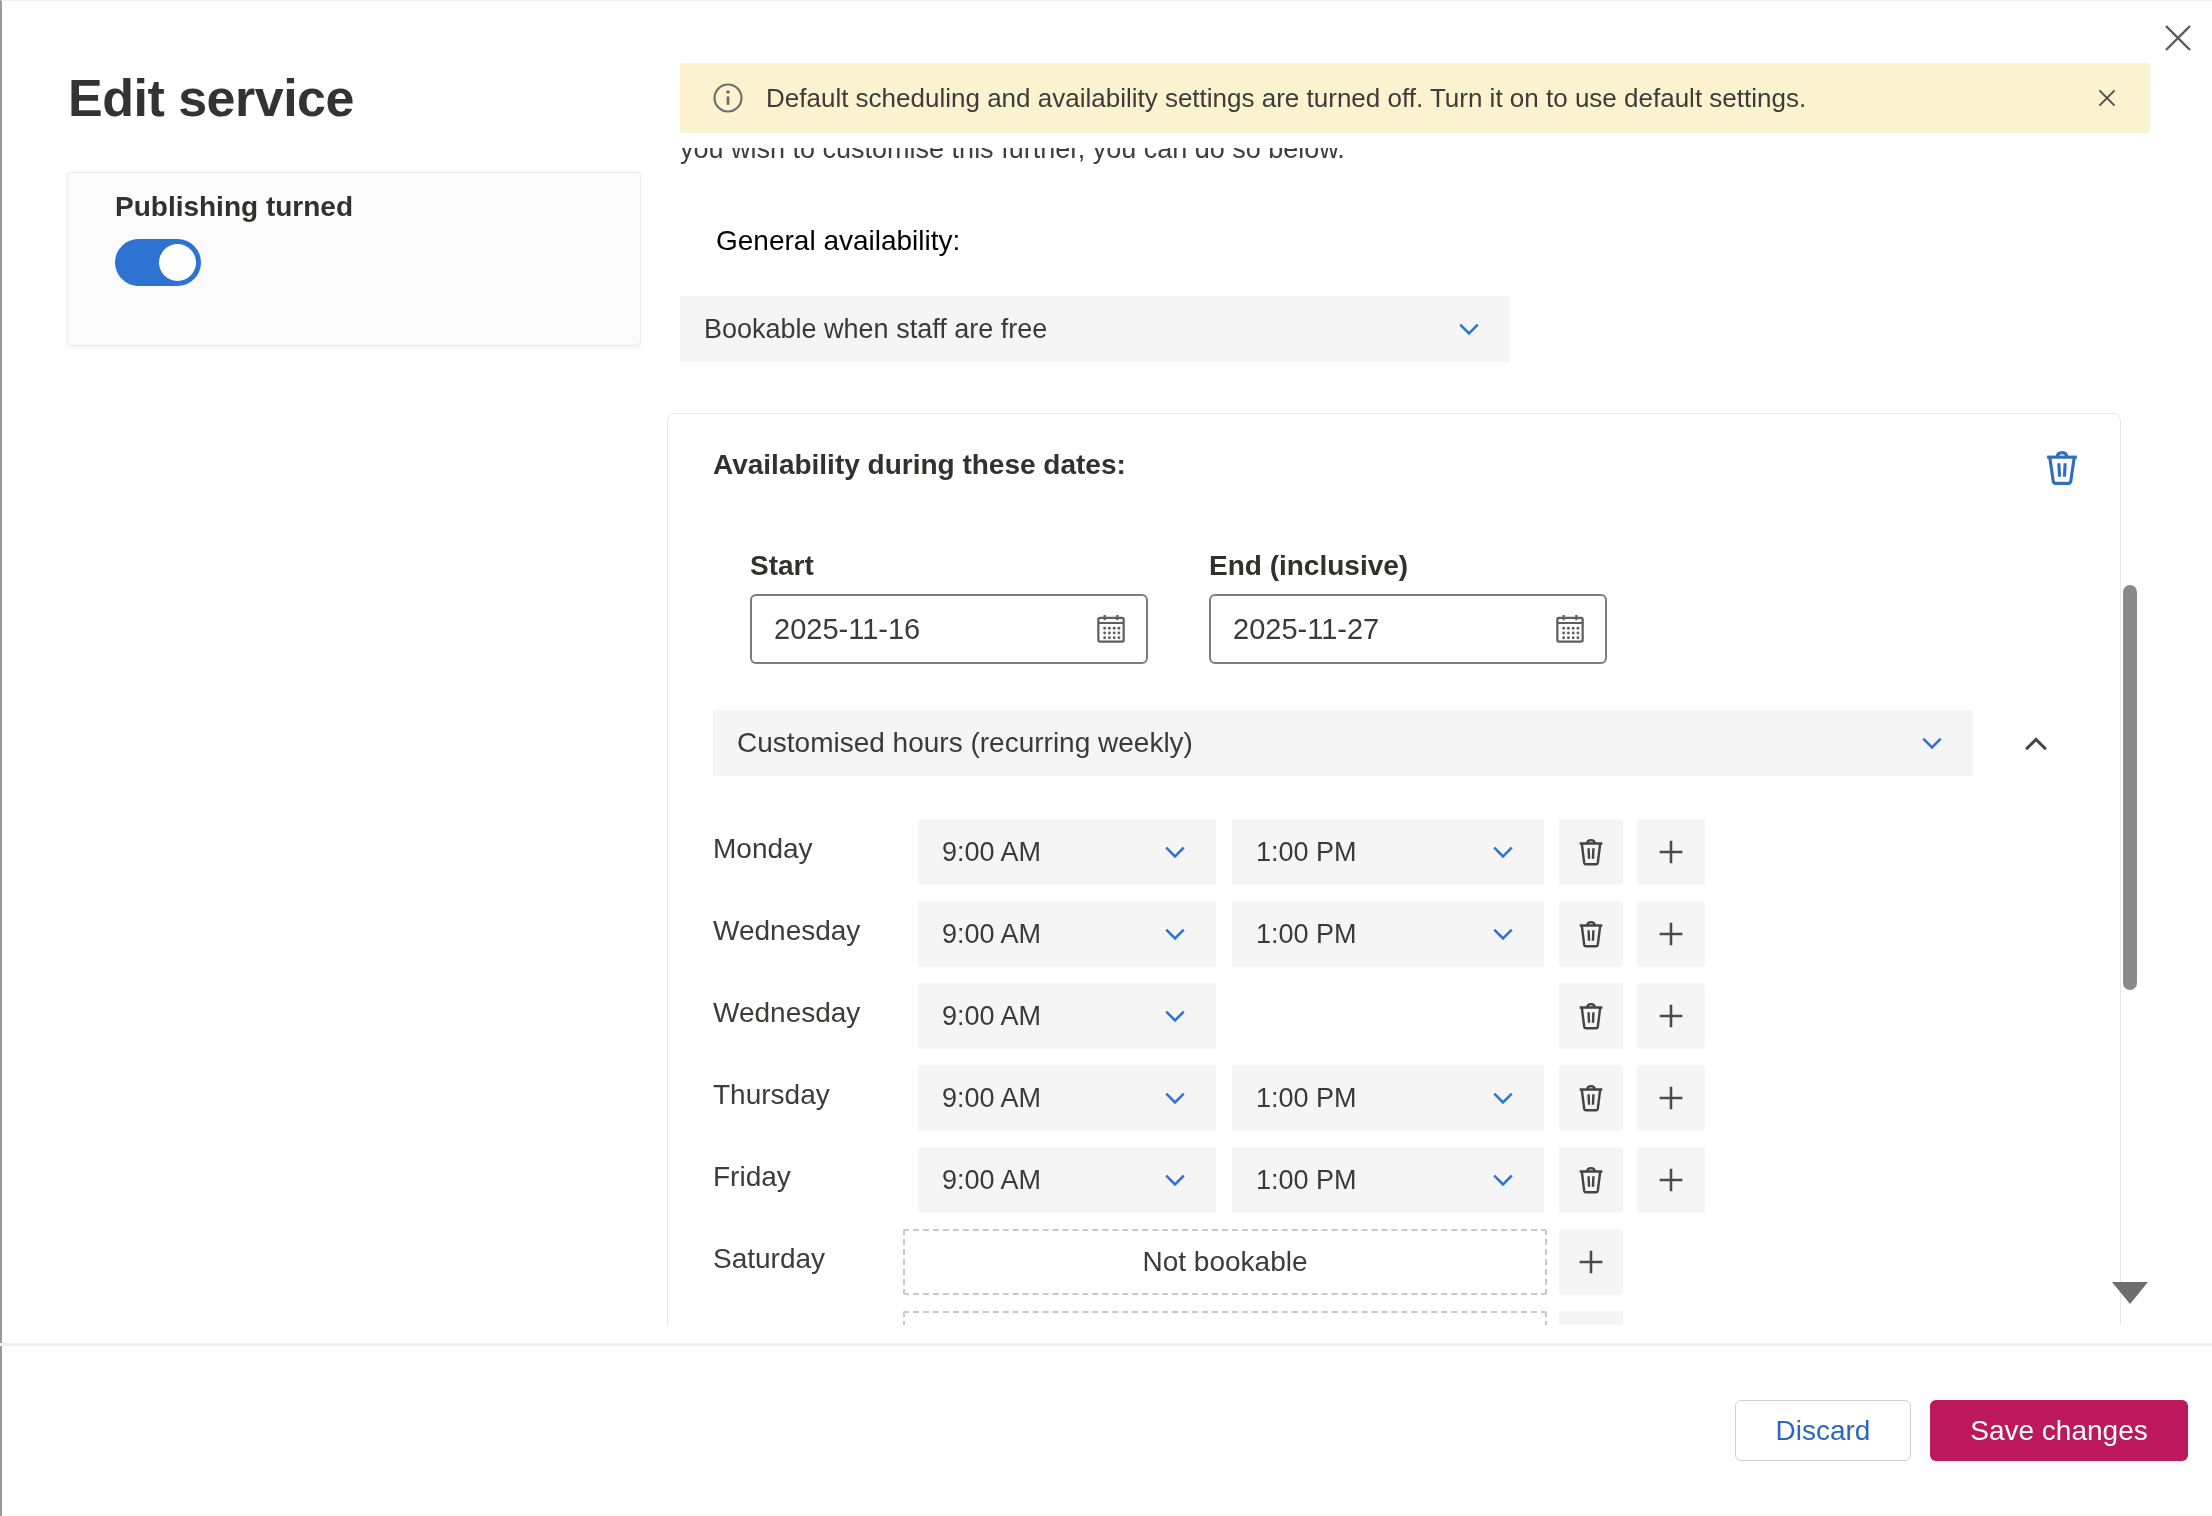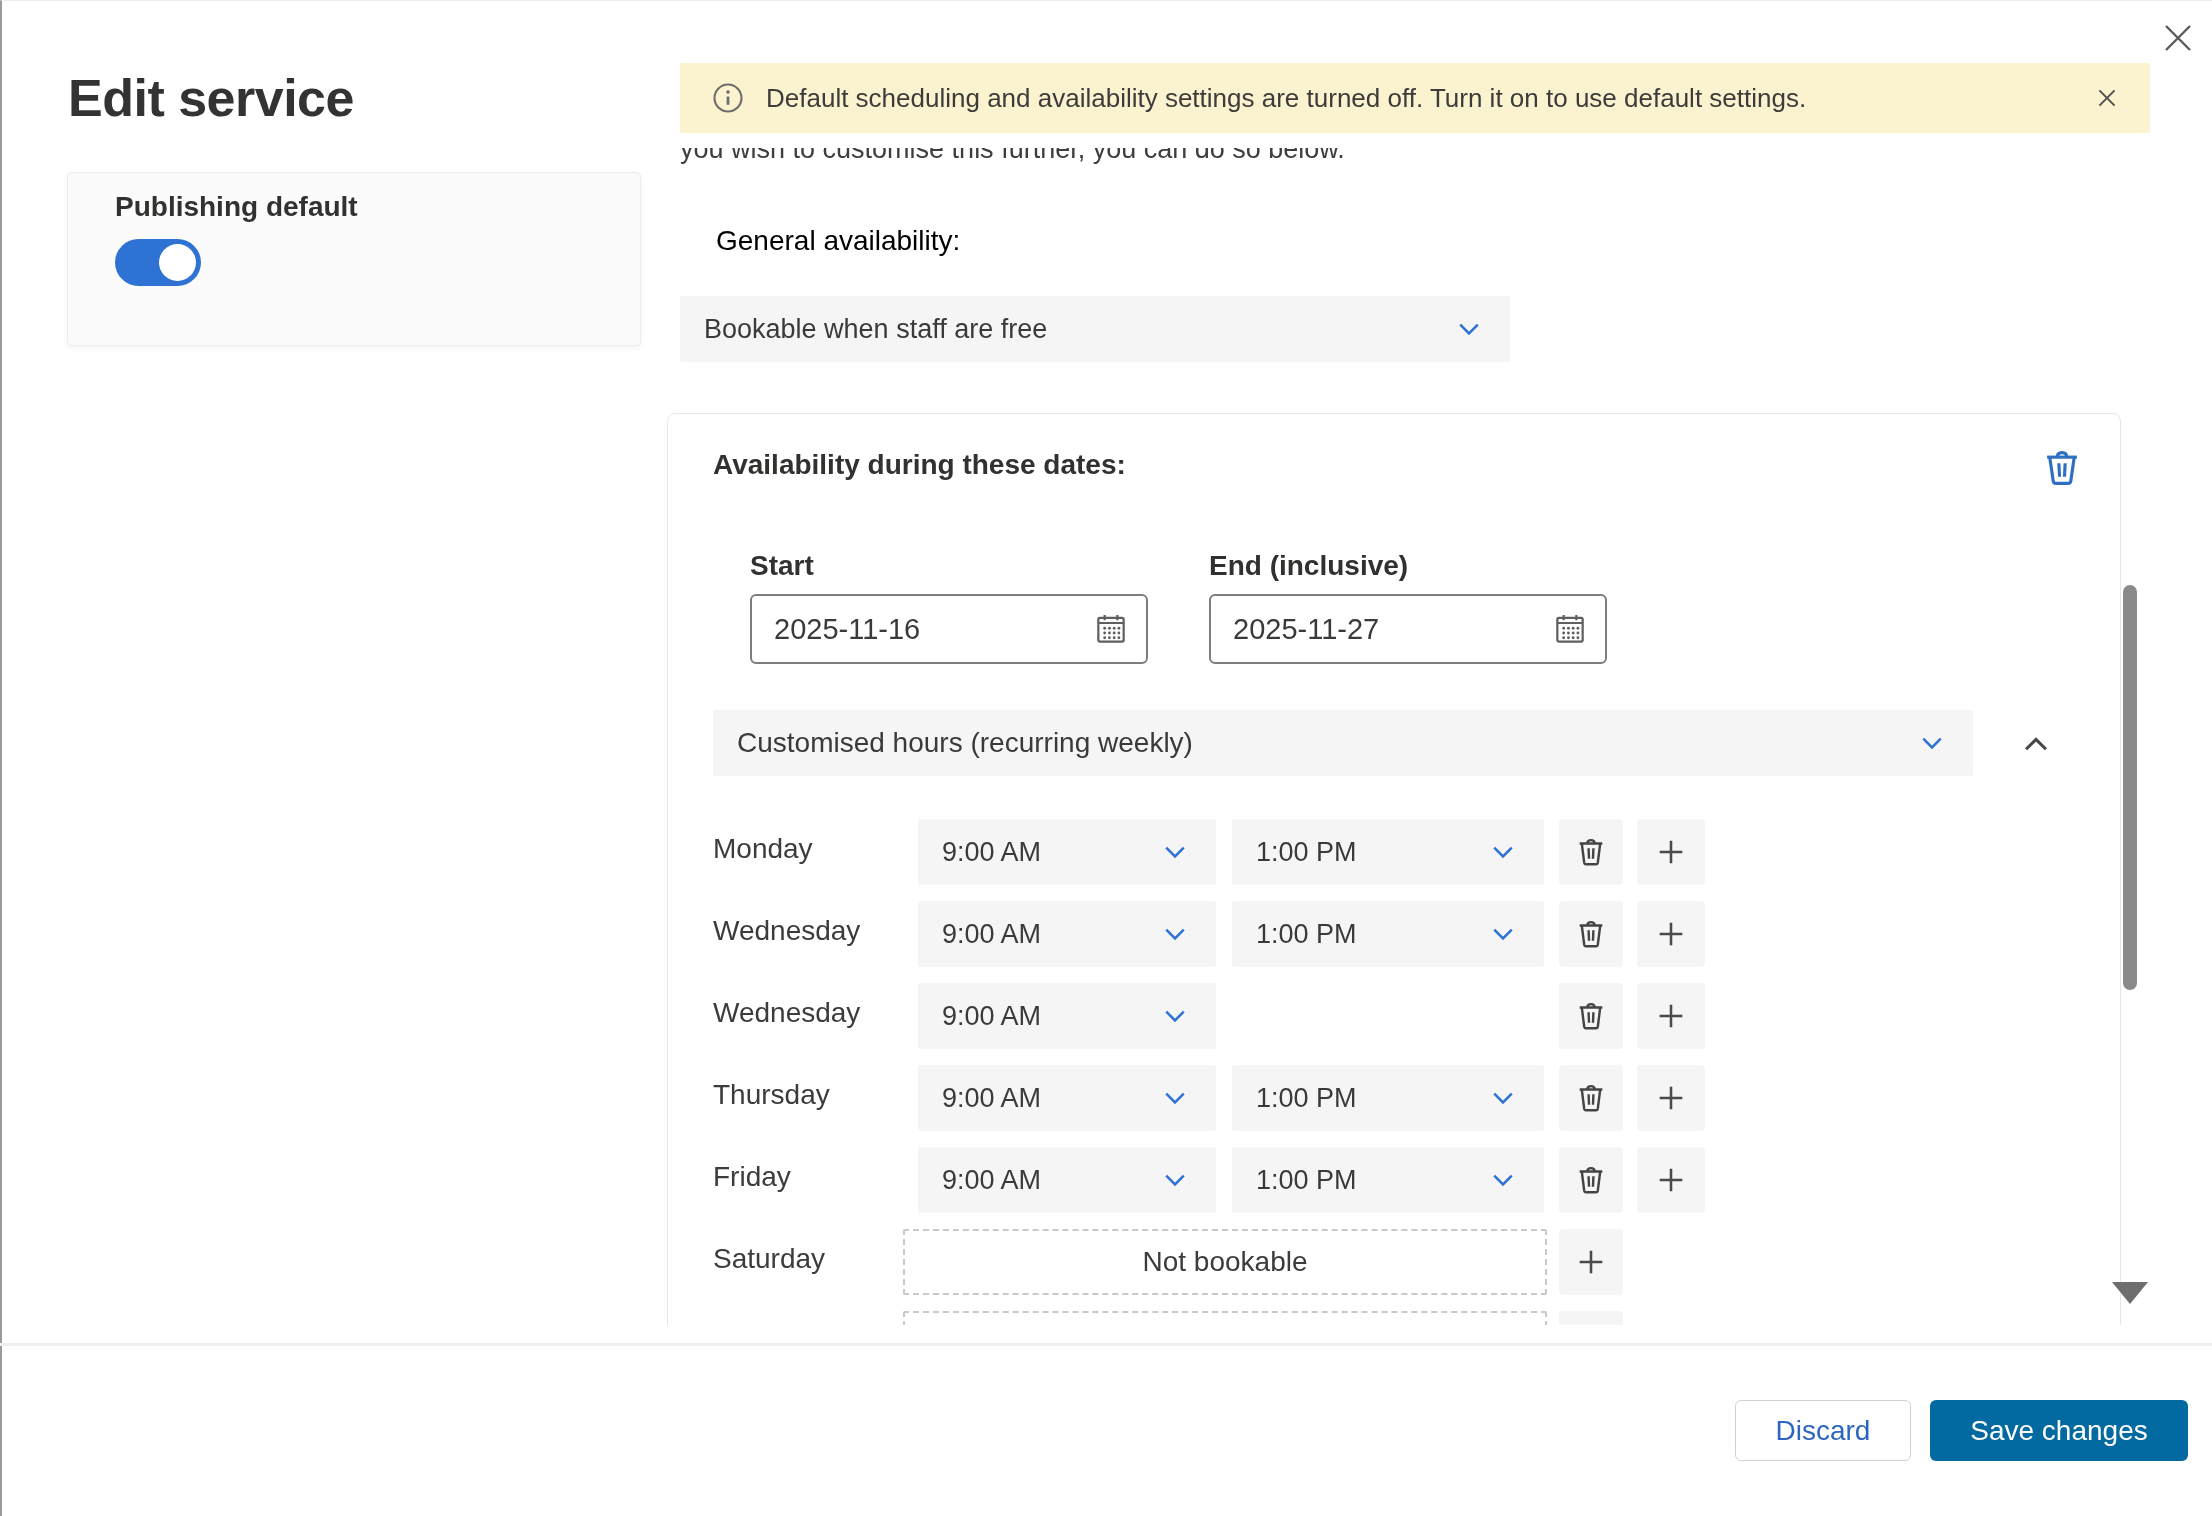--- a/index.html
+++ b/index.html
@@ -110,38 +110,38 @@
   }
   
   .footer-divider{position:absolute;left:0;top:1343px;width:2212px;height:3px;background:#F0F0F0;}
   .btn{
     position:absolute;top:1400px;height:61px;border-radius:6px;font-size:28px;font-weight:400;
     display:flex;align-items:center;justify-content:center;cursor:pointer;
     font-family:"Liberation Sans","DejaVu Sans",sans-serif;
     margin-left:36px;
   }
   .btn-discard{left:1699px;width:176px;background:#ffffff;border:1px solid #D1D1D1;color:#2D66C0;}
-  .btn-save{left:1894px;width:258px;background:#0369a1;border:none;color:#ffffff;}
+  .btn-save{left:1894px;width:258px;background:#be185d;border:none;color:#ffffff;}
   svg{display:block;}
 </style>
 </head>
 <body>
 
 <div class="frame"></div>
 
 <div class="dialog-close">
   <svg viewBox="0 0 24 24" width="36" height="36">
       <path d="M4 4 L20 20 M20 4 L4 20" stroke="#5a5a5a" stroke-width="1.6" fill="none"></path>
     </svg>
 </div>
 
 <div class="page-title">Edit service</div>
 
 <div class="pub-card">
-  <div class="pub-heading">Publishing default</div>
+  <div class="pub-heading">Publishing turned</div>
   <div class="toggle">
     <div class="knob"></div>
   </div>
 </div>
 
 <div class="banner">
   <div class="info-ic">
     <svg viewBox="0 0 24 24" width="36" height="36">
       <circle cx="12" cy="12" r="9" stroke="#6e6c6a" stroke-width="1.4" fill="none"></circle>
       <circle cx="12" cy="8" r="1.2" fill="#6e6c6a"></circle>

